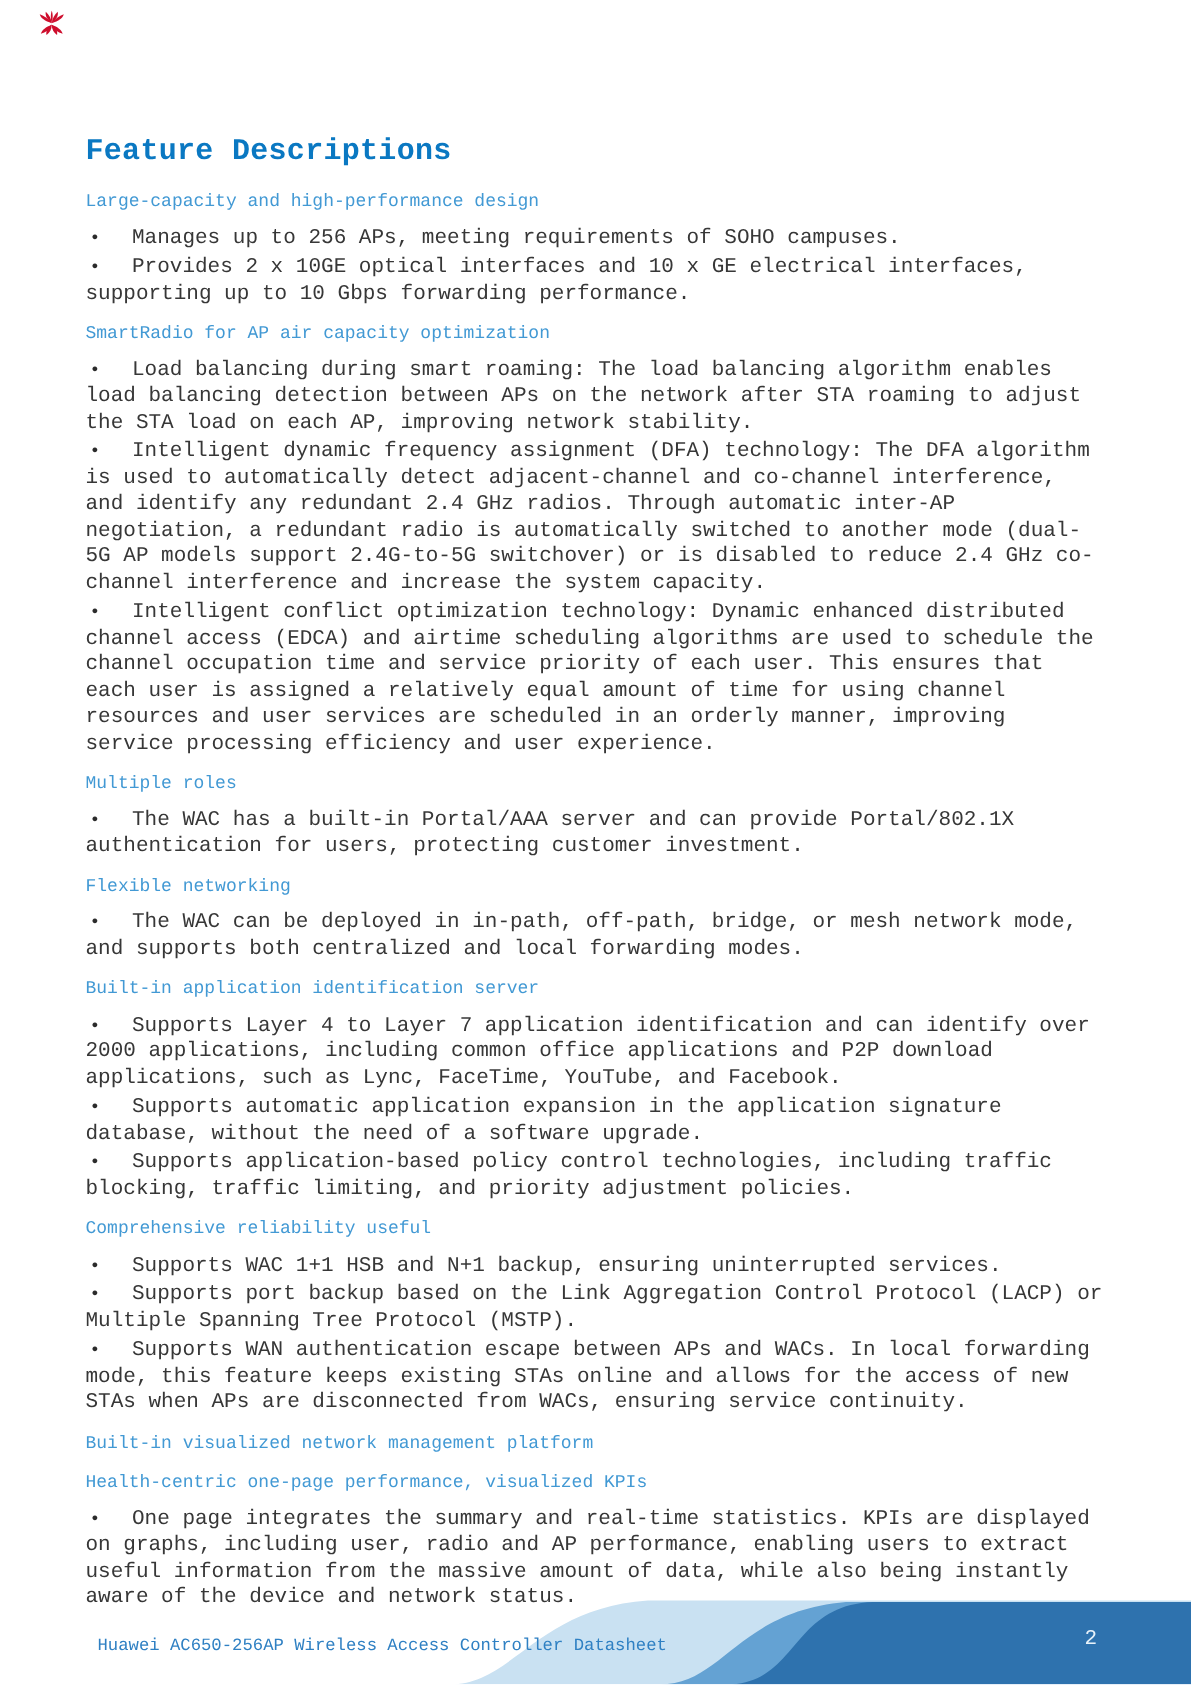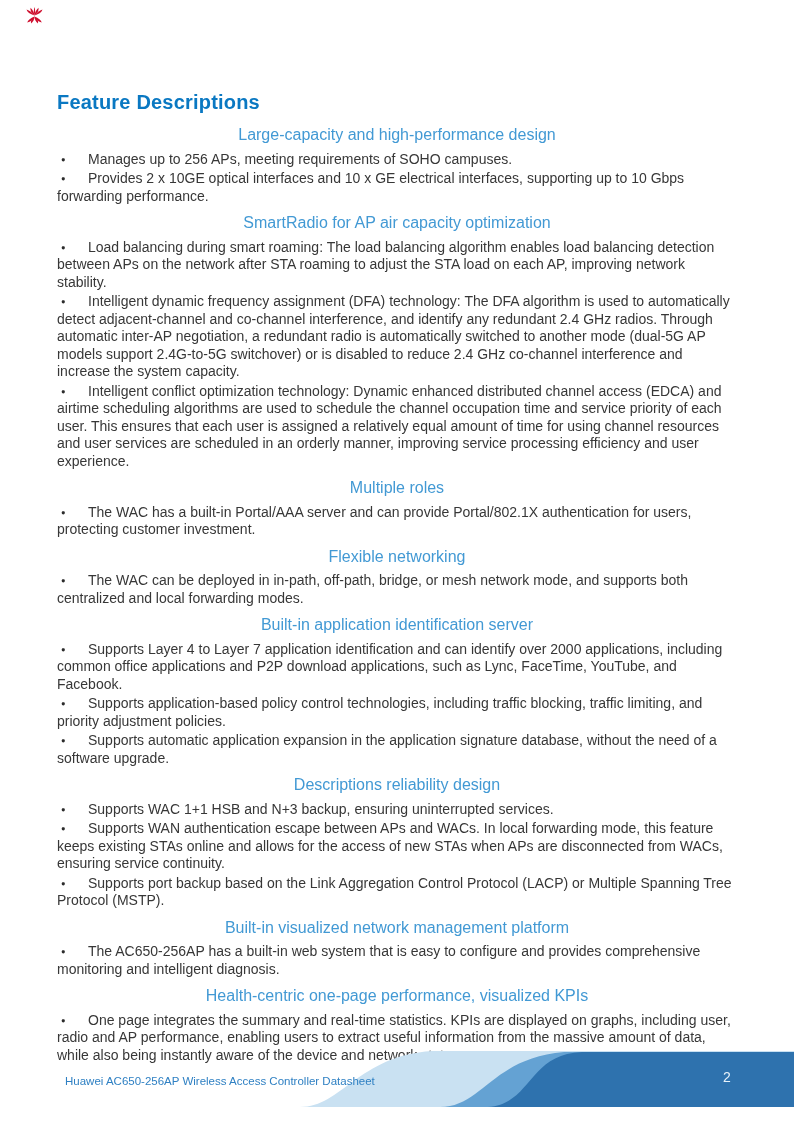--- a/index.html
+++ b/index.html
@@ -1,54 +1,54 @@
 <!DOCTYPE html>
 <html><head>
 <meta charset="utf-8">
 <style>
   html,body{margin:0;padding:0;background:#ffffff;}
   .page{
     position:relative;
     width:794px;height:1123px;
     background:#ffffff;
     overflow:hidden;
-    font-family:Liberation Sans, sans-serif;
+    font-family:Liberation Mono, monospace;
     color:#373737;
   }
   .logo{
     position:absolute;left:26px;top:7px;width:17px;height:17px;
   }
   .content{
     position:absolute;left:57px;top:0;width:680px;
   }
   h1.title{
     margin:91px 0 13px 0;
     font-size:20px;line-height:22px;
     font-weight:bold;color:#0a78c2;letter-spacing:0.2px;
   }
   h2.sec{
     margin:9px 0 7px 0;
-    font-size:16px;line-height:17.5px;
-    font-weight:normal;color:#4299d4;text-align:center;
+    font-size:12px;line-height:17.5px;
+    font-weight:normal;color:#4299d4;
   }
   p.b{
     margin:0 0 2px 0;
     font-size:14px;line-height:17.5px;
     color:#373737;
   }
   p.b::before{
     content:"\25CF";
     display:inline-block;
     width:27px;padding-left:4px;
     font-size:7.5px;
     vertical-align:2px;
     color:#2b2b2b;
   }
   .footer{
-    position:absolute;left:0;bottom:16px;width:666px;height:63px;text-align:right;
+    position:absolute;left:0;bottom:0;width:666px;height:63px;text-align:right;
   }
   .footer svg{position:absolute;left:0;top:0;}
   .footer-title{
     position:absolute;left:65px;top:31px;
     font-size:11.5px;color:#2f80c3;
   }
   .footer-page{
     position:absolute;left:723px;top:25px;
     font-size:14px;color:#e8f2fa;
   }
@@ -96,34 +96,33 @@
     </section>
 
     <section>
       <h2 class="sec">Flexible networking</h2>
       <p class="b">The WAC can be deployed in in-path, off-path, bridge, or mesh network mode, and supports both centralized and local forwarding modes.</p>
     </section>
 
     <section>
       <h2 class="sec">Built-in application identification server</h2>
       <p class="b">Supports Layer 4 to Layer 7 application identification and can identify over 2000 applications, including common office applications and P2P download applications, such as Lync, FaceTime, YouTube, and Facebook.</p>
+      <p class="b">Supports automatic application expansion in the application signature database, without the need of a software upgrade.</p>
       <p class="b">Supports application-based policy control technologies, including traffic blocking, traffic limiting, and priority adjustment policies.</p>
-      <p class="b">Supports automatic application expansion in the application signature database, without the need of a software upgrade.</p>
     </section>
 
     <section>
-      <h2 class="sec">Descriptions reliability design</h2>
-      <p class="b">Supports WAC 1+1 HSB and N+3 backup, ensuring uninterrupted services.</p>
+      <h2 class="sec">Comprehensive reliability useful</h2>
+      <p class="b">Supports WAC 1+1 HSB and N+1 backup, ensuring uninterrupted services.</p>
+      <p class="b">Supports port backup based on the Link Aggregation Control Protocol (LACP) or Multiple Spanning Tree Protocol (MSTP).</p>
       <p class="b">Supports WAN authentication escape between APs and WACs. In local forwarding mode, this feature keeps existing STAs online and allows for the access of new STAs when APs are disconnected from WACs, ensuring service continuity.</p>
-      <p class="b">Supports port backup based on the Link Aggregation Control Protocol (LACP) or Multiple Spanning Tree Protocol (MSTP).</p>
     </section>
 
     <section>
       <h2 class="sec">Built-in visualized network management platform</h2>
-      <p class="b">The AC650-256AP has a built-in web system that is easy to configure and provides comprehensive monitoring and intelligent diagnosis.</p>
     </section>
 
     <section>
       <h2 class="sec">Health-centric one-page performance, visualized KPIs</h2>
       <p class="b">One page integrates the summary and real-time statistics. KPIs are displayed on graphs, including user, radio and AP performance, enabling users to extract useful information from the massive amount of data, while also being instantly aware of the device and network status.</p>
     </section>
   </div>
 
   <div class="footer">
     <svg width="794" height="63" viewBox="0 0 794 63">

